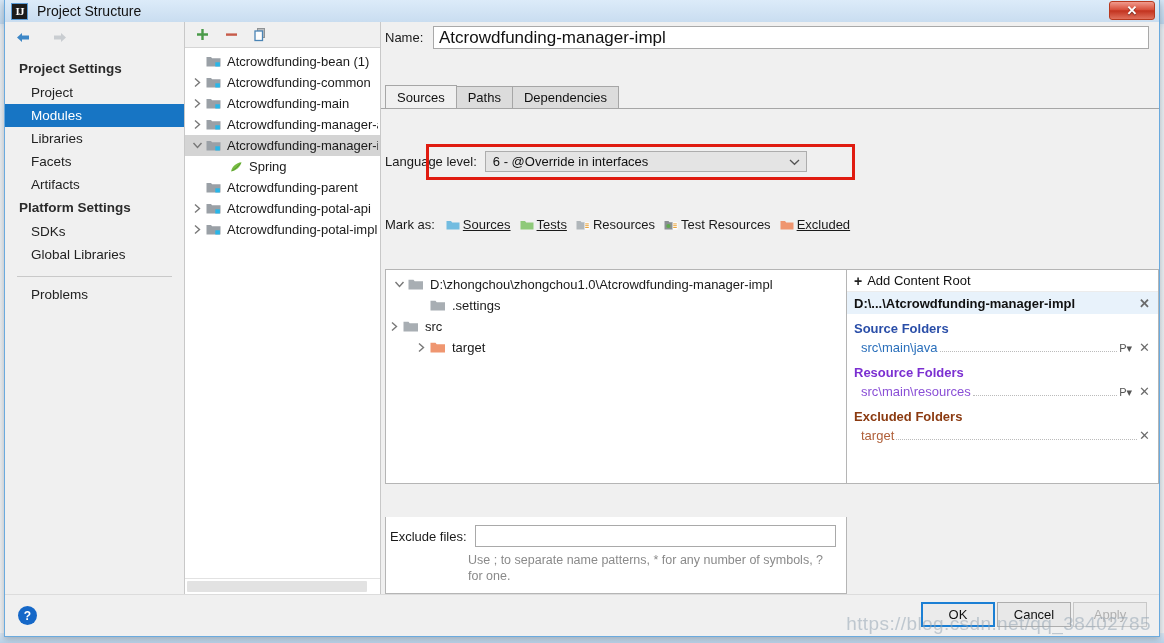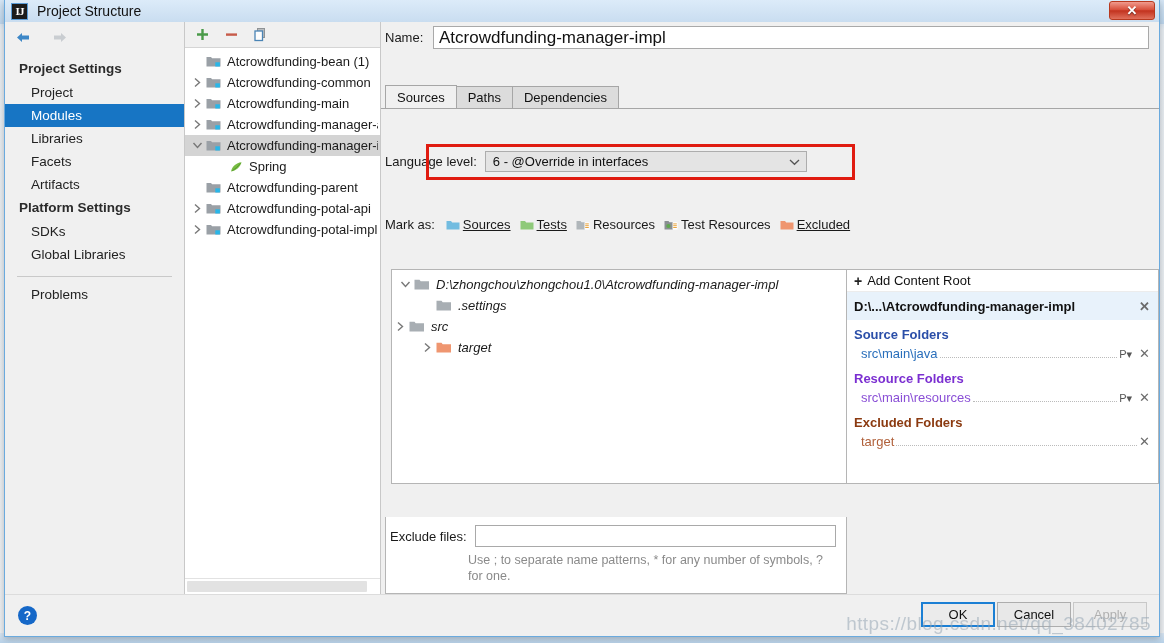--- a/index.html
+++ b/index.html
@@ -183,41 +183,41 @@
   }
   #markas-label { margin-right: 11px; }
   .mark-opt { display: flex; align-items: center; cursor: pointer; margin-right: 9px; }
   .mark-opt .mi { margin-right: 3px; display: flex; align-items: center; }
   .mark-opt .ul { text-decoration: underline; }
 
   
   #panes { flex: 1 1 auto; display: flex; min-height: 0; padding: 0 0 0 0; }
   #roots-pane {
     flex: 1 1 auto; background: #fff;
-    border: 1px solid #b5b5b5; margin-left: 10px;
-    display: flex; flex-direction: column; min-width: 0; font-style: italic;
+    border: 1px solid #b5b5b5; margin-left: 4px;
+    display: flex; flex-direction: column; min-width: 0;
   }
   #roots-tree { flex: 1 1 auto; padding-top: 4px; }
   .froe { height: 21px; display: flex; align-items: center; font-size: 13px; cursor: pointer; white-space: nowrap; }
   .fi { width: 16px; flex: 0 0 16px; margin-right: 6px; display: flex; align-items: center; }
 
   #details-pane {
     width: 312px; flex: 0 0 312px;
     background: #fff; border: 1px solid #b5b5b5;
     border-left: none; display: flex; flex-direction: column;
     font-size: 13px; overflow: hidden;
   }
   #add-content-root {
     height: 22px; display: flex; align-items: center;
     padding-left: 7px; cursor: pointer; color: #111;
     border-bottom: 1px solid #ececec;
   }
   #add-content-root .plus { color: #222; font-size: 14px; margin-right: 5px; font-weight: bold; }
   #root-header {
-    height: 28px; background: #e8f2fb;
+    height: 22px; background: #e8f2fb;
     display: flex; align-items: center; justify-content: space-between;
     padding: 0 8px 0 7px; font-weight: bold; color: #111;
   }
   .sect-title { padding: 7px 0 2px 7px; font-weight: bold; font-size: 13px; }
   .sect-title.src { color: #2a4ea8; }
   .sect-title.res { color: #7b2fd1; }
   .sect-title.exc { color: #8b3a10; }
   .folder-row {
     display: flex; align-items: center; padding: 1px 8px 1px 14px;
     line-height: 18px;

